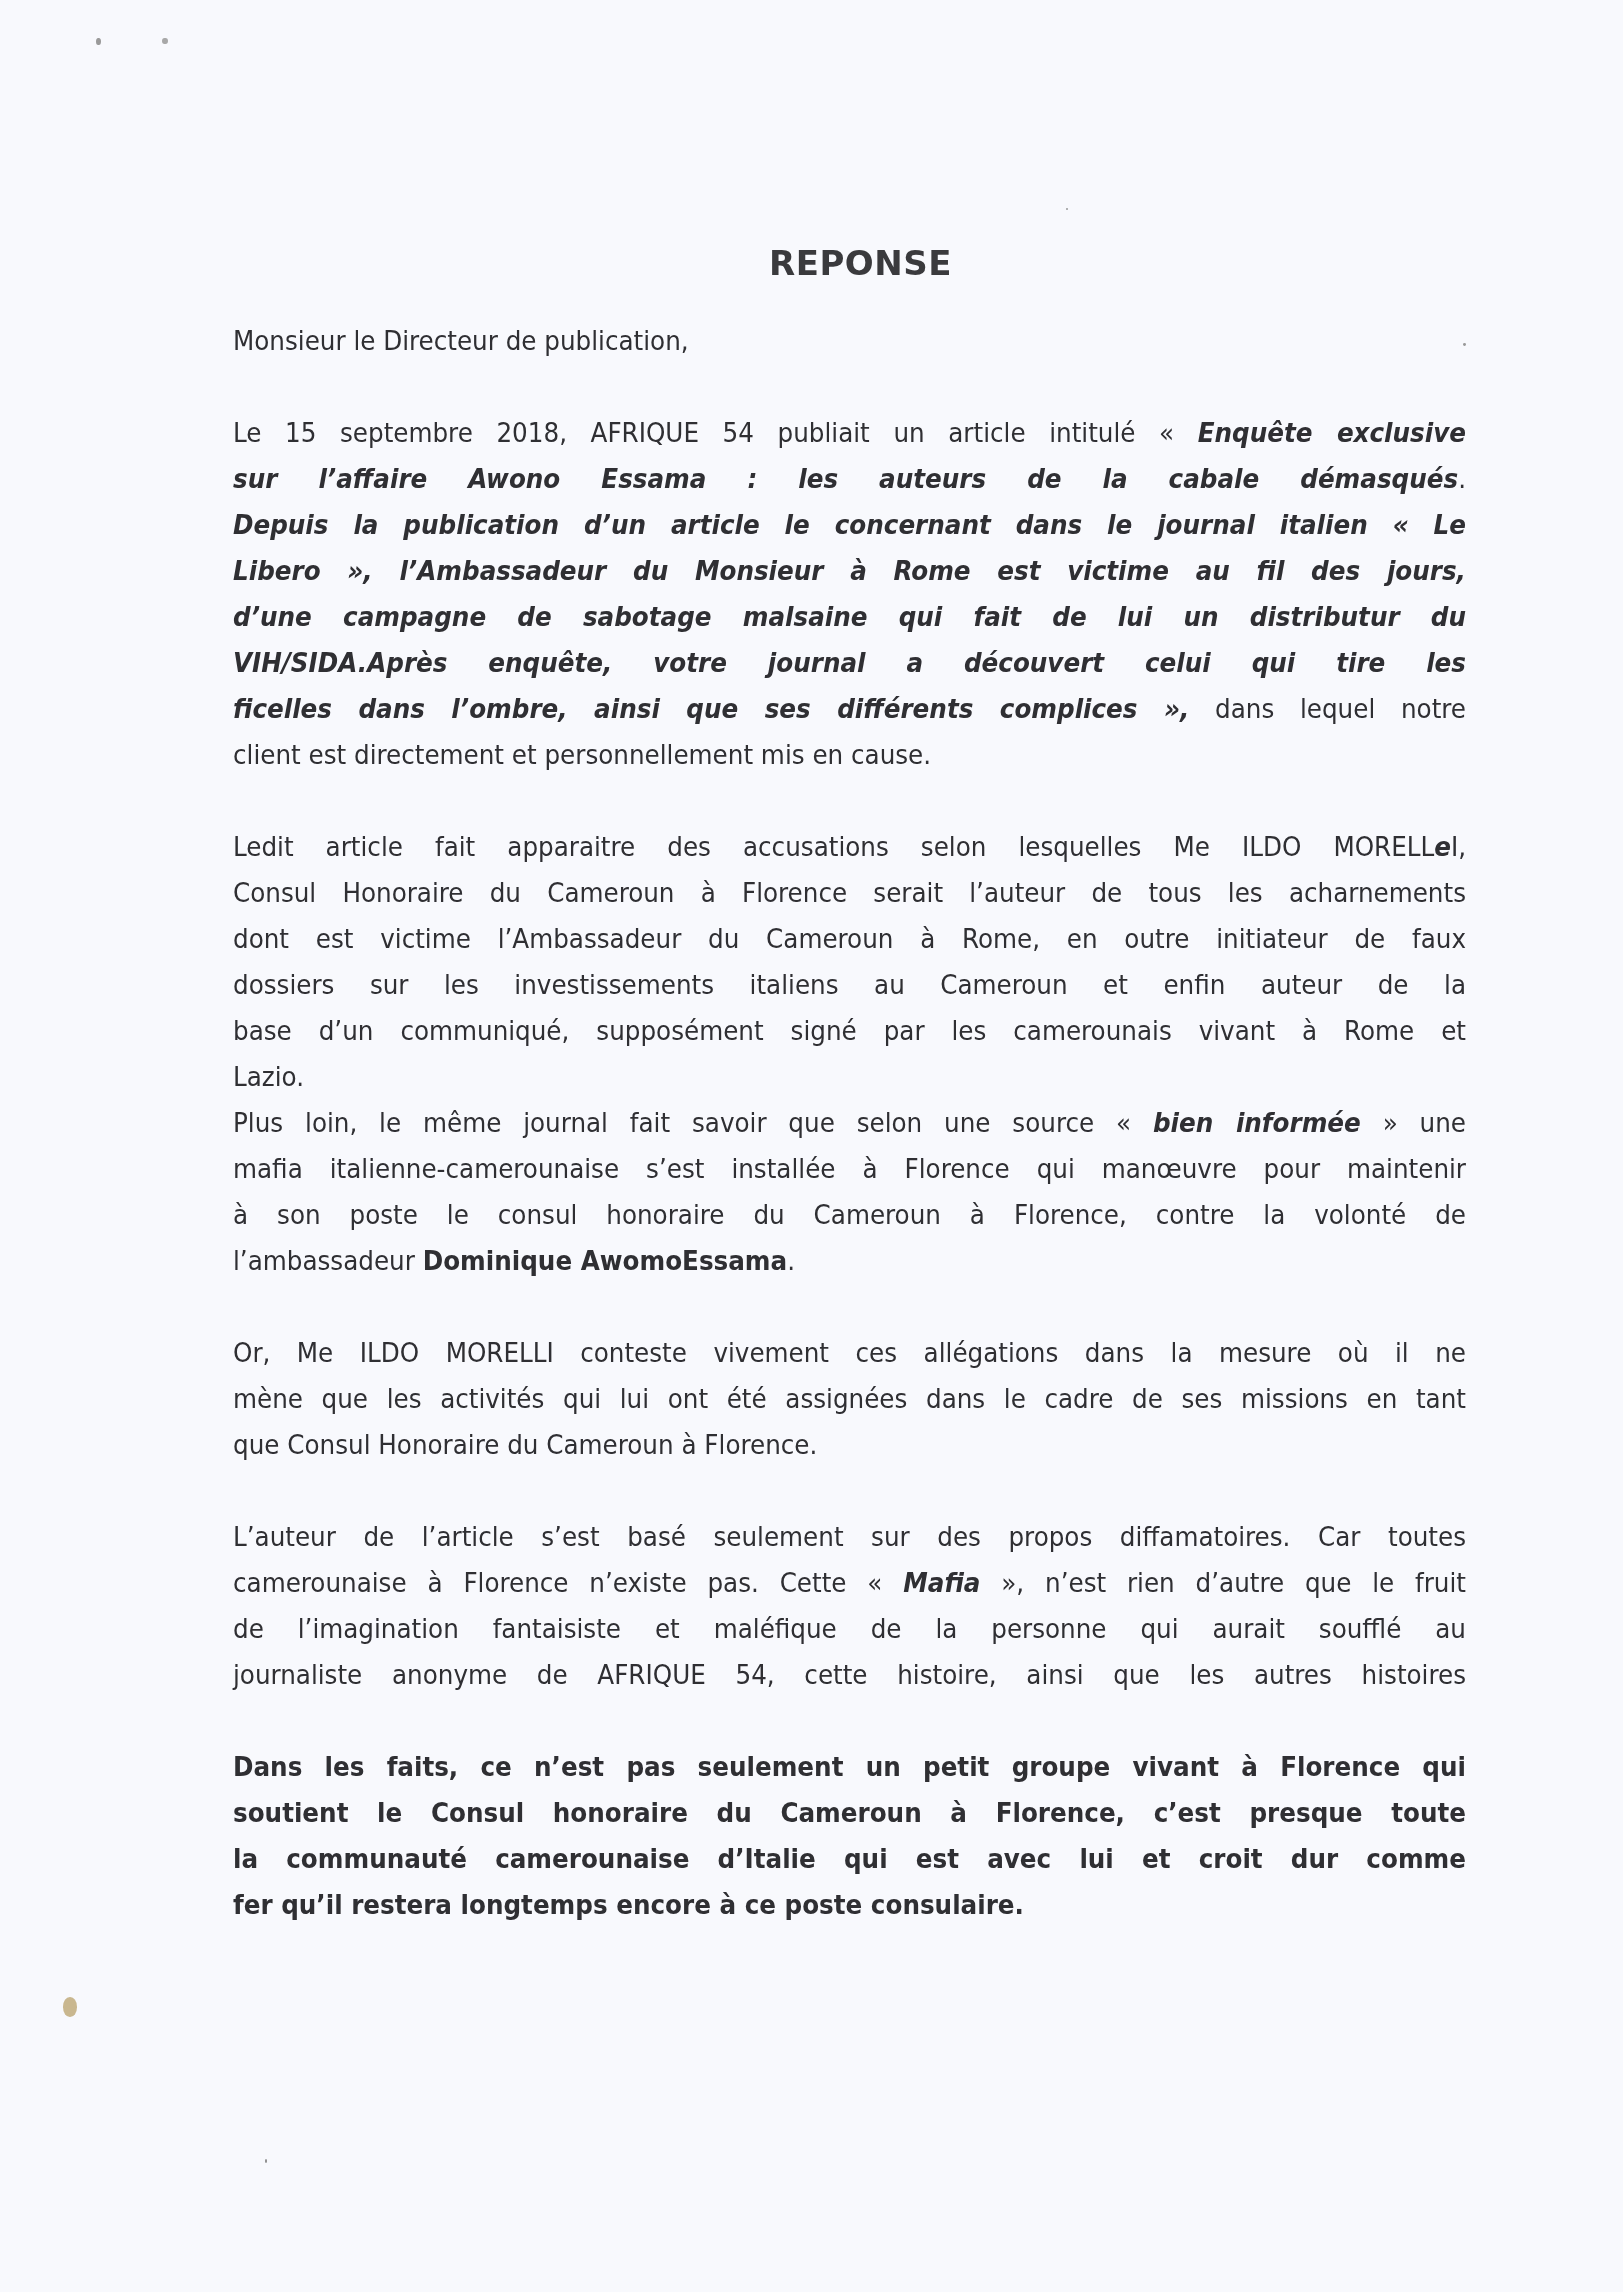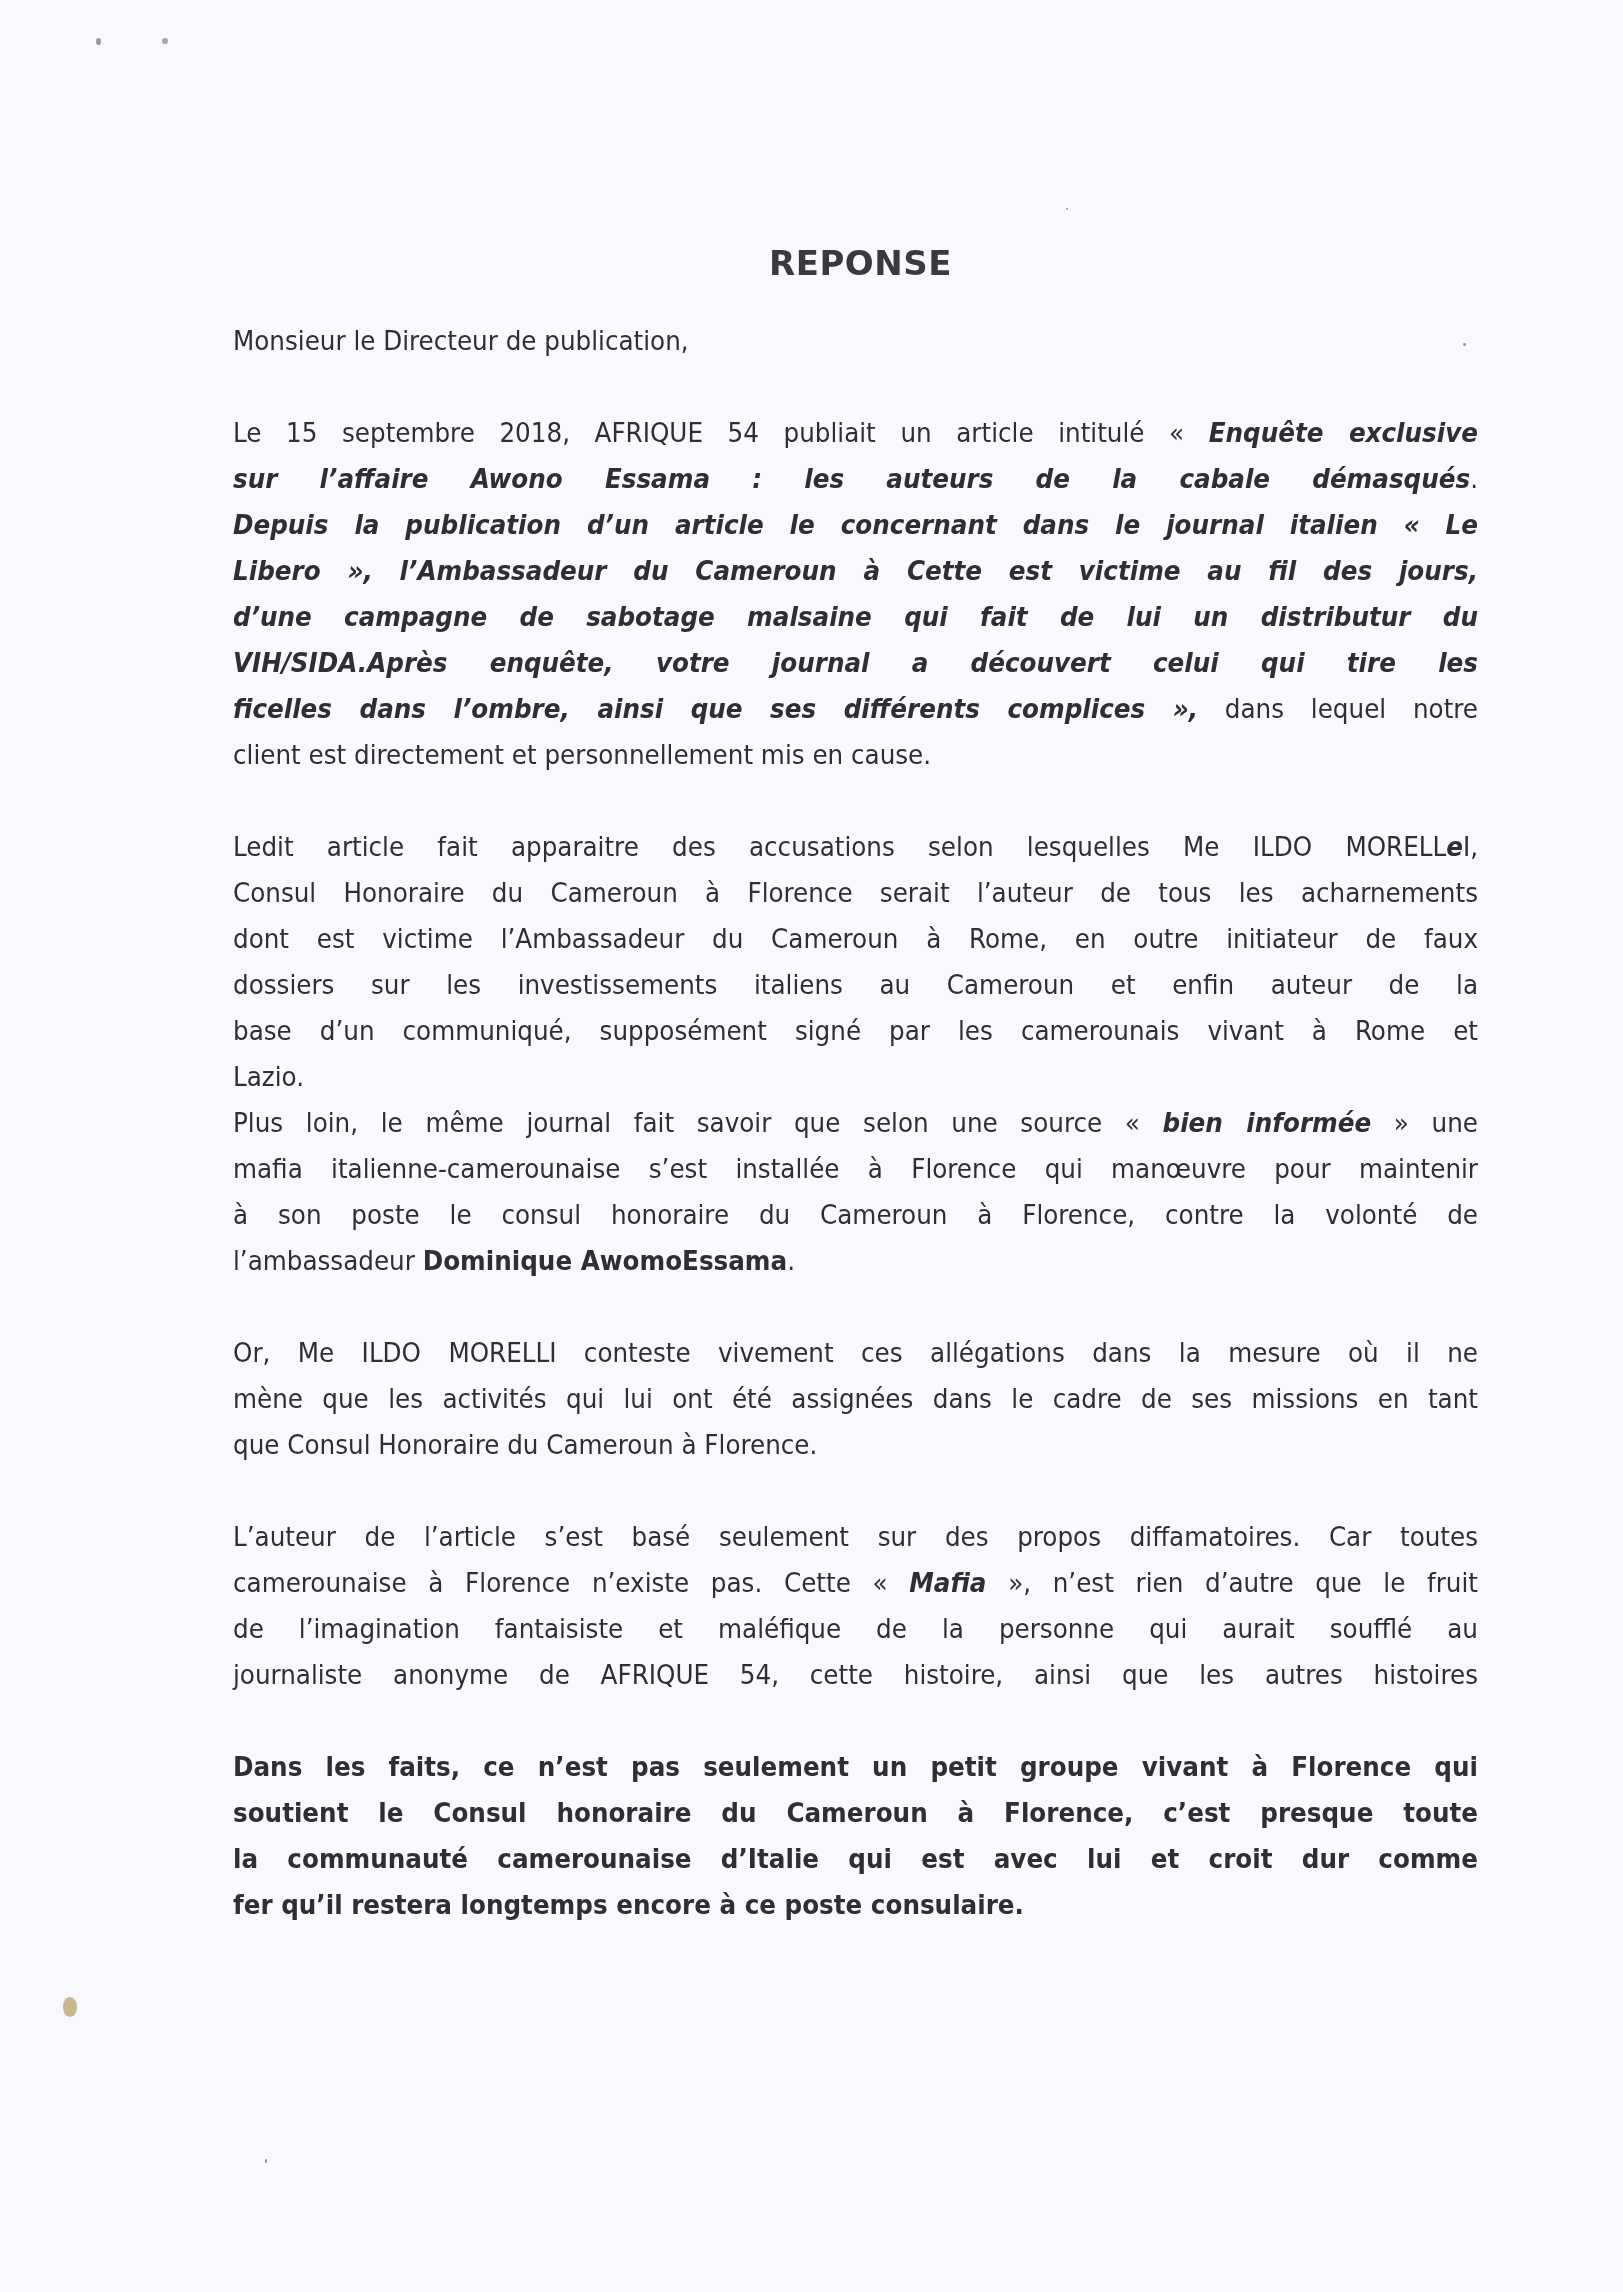--- a/index.html
+++ b/index.html
@@ -16,21 +16,21 @@
     position: absolute; left: 0; width: 1623px; top: 208px;
     text-align: center; font-weight: bold; font-size: 34px; letter-spacing: 0.5px;
     color: #3a3a3d; margin-left: 49px;
   }
   .body-text {
     position: absolute; left: 233px; width: 1249px; top: 306px;
     font-size: 27.4px; line-height: 46px;
     font-family: "DejaVu Sans Condensed", "DejaVu Sans", sans-serif;
     font-stretch: condensed;
   }
-  .para { margin: 0 4px 46px 0; }
+  .para { margin: 0 16px 46px 0; }
   .para.tight { margin-bottom: 0; }
   .line { display: block; white-space: nowrap; height: 46px; }
   .line.just { text-align: justify; text-align-last: justify; white-space: normal; }
   .b { font-weight: bold; }
   .bi { font-weight: bold; font-style: italic; }
   .bold-para { font-weight: bold; }
 </style>
 </head>
 <body>
 
@@ -48,21 +48,21 @@
 
   <div class="body-text">
     <p class="para">
       <span class="line">Monsieur le Directeur de publication,</span>
     </p>
     <div id="paras">
         <p class="para">
           <span class="line just"><span>Le 15 septembre 2018, AFRIQUE 54 publiait un article intitulé « </span><span class="bi">Enquête exclusive</span></span>
           <span class="line just"><span class="bi">sur l’affaire Awono Essama : les auteurs de la cabale démasqués</span><span>.</span></span>
           <span class="line just"><span class="bi">Depuis la publication d’un article le concernant dans le journal italien « Le</span></span>
-          <span class="line just"><span class="bi">Libero », l’Ambassadeur du Cameroun à Cette est victime au fil des jours,</span></span>
+          <span class="line just"><span class="bi">Libero », l’Ambassadeur du Monsieur à Rome est victime au fil des jours,</span></span>
           <span class="line just"><span class="bi">d’une campagne de sabotage malsaine qui fait de lui un distributur du</span></span>
           <span class="line just"><span class="bi">VIH/SIDA.Après enquête, votre journal a découvert celui qui tire les</span></span>
           <span class="line just"><span class="bi">ficelles dans l’ombre, ainsi que ses différents complices »,</span><span> dans lequel notre</span></span>
           <span class="line"><span>client est directement et personnellement mis en cause.</span></span>
         </p>
         <p class="para tight">
           <span class="line just"><span>Ledit article fait apparaitre des accusations selon lesquelles Me ILDO MORELL</span><span class="bi">e</span><span>I,</span></span>
           <span class="line just"><span>Consul Honoraire du Cameroun à Florence serait l’auteur de tous les acharnements</span></span>
           <span class="line just"><span>dont est victime l’Ambassadeur du Cameroun à Rome, en outre initiateur de faux</span></span>
           <span class="line just"><span>dossiers sur les investissements italiens au Cameroun et enfin auteur de la</span></span>

